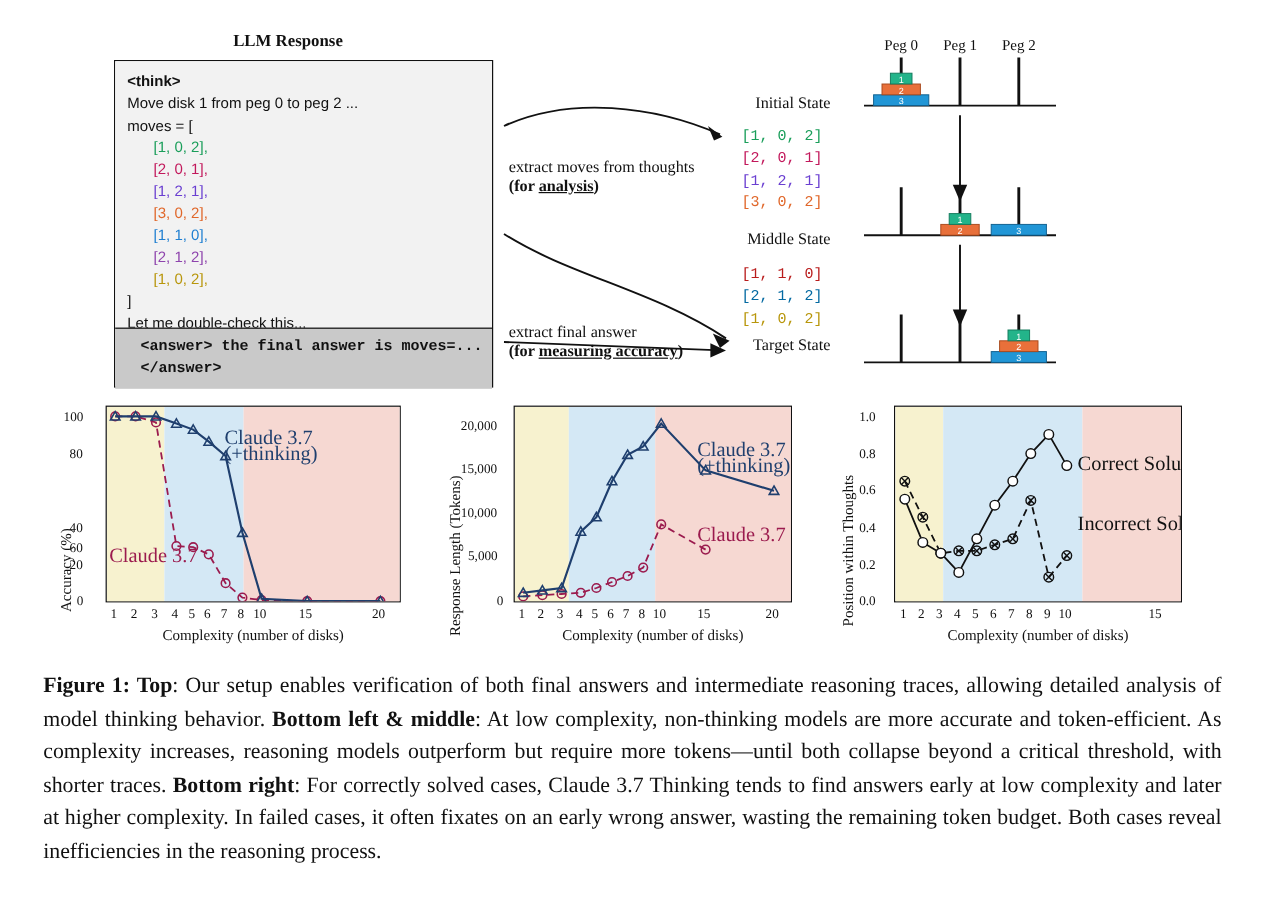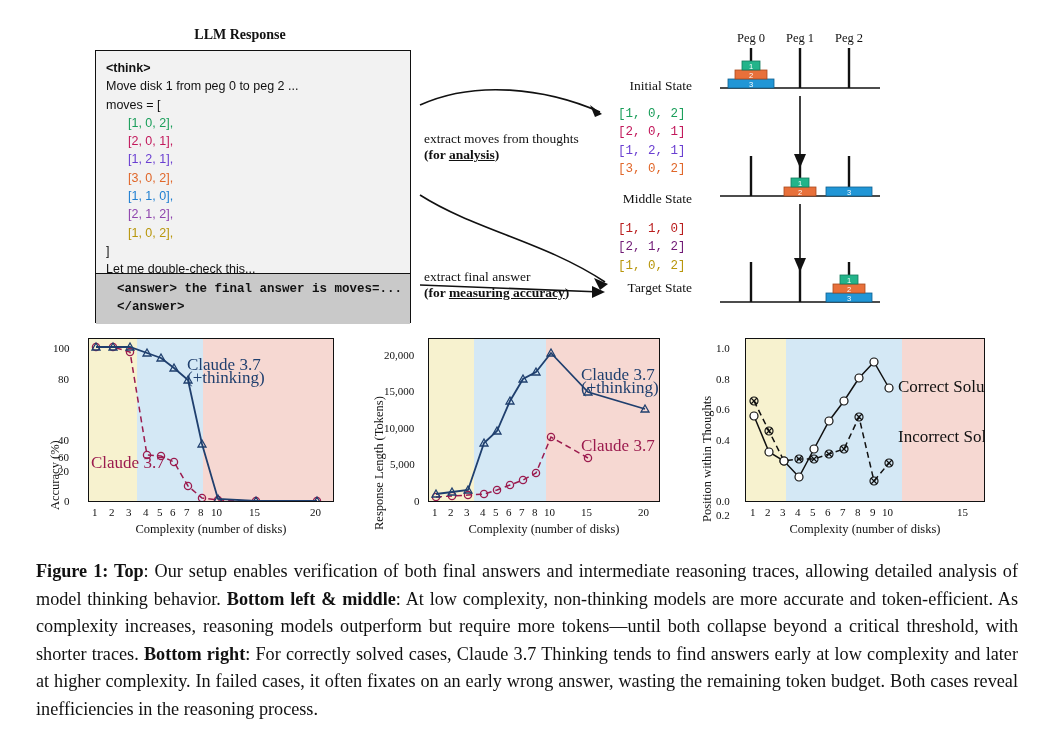--- a/index.html
+++ b/index.html
@@ -112,21 +112,21 @@
     <span class="b"><span>(for </span><u>measuring accuracy</u><span>)</span></span>
   </div>
 
   <div class="label-arrow" style="left:424px;top:131px;">
     <span>extract moves  from thoughts</span><br>
     <span class="b"><span>(for </span><u>analysis</u><span>)</span></span>
   </div>
 
   <div class="movelist" style="left:618px;top:105px;"><span class="mv" style="color:#1a9e5a">[1, 0, 2]</span><span class="mv" style="color:#c2185b">[2, 0, 1]</span><span class="mv" style="color:#6a3fd1">[1, 2, 1]</span><span class="mv" style="color:#e0672a">[3, 0, 2]</span></div>
 
-  <div class="movelist" style="left:618px;top:220px;"><span class="mv" style="color:#b91c1c">[1, 1, 0]</span><span class="mv" style="color:#701a75">[2, 1, 2]</span><span class="mv" style="color:#b8960b">[1, 0, 2]</span></div>
+  <div class="movelist" style="left:618px;top:220px;"><span class="mv" style="color:#b91c1c">[1, 1, 0]</span><span class="mv" style="color:#0369a1">[2, 1, 2]</span><span class="mv" style="color:#b8960b">[1, 0, 2]</span></div>
 
   <div class="statelabel" style="left:602px;top:78px;width:90px;">Initial State</div>
   <div class="statelabel" style="left:602px;top:191px;width:90px;">Middle State</div>
   <div class="statelabel" style="left:602px;top:280px;width:90px;">Target State</div>
 
   <div class="peglabel" style="left:729px;top:31px;">Peg 0</div>
   <div class="peglabel" style="left:778px;top:31px;">Peg 1</div>
   <div class="peglabel" style="left:827px;top:31px;">Peg 2</div>
 
   <svg style="position:absolute;left:700px;top:44px;width:190px;height:285px">
@@ -355,21 +355,21 @@
             <circle cx="113" cy="39" r="4"></circle>
             <circle cx="128" cy="23" r="4"></circle>
           <circle cx="143" cy="49" r="4"></circle>
         </g>
       </svg>
       <div class="annot" style="left:152px;top:42px;color:#111;">Correct Solutions</div>
       <div class="annot" style="left:152px;top:92px;color:#111;">Incorrect Solutions</div>
     </div>
 
     <div class="tick" style="left:28px;top:165px;">0.0</div>
-    <div class="tick" style="left:28px;top:135px;margin-top:44px;">0.2</div>
+    <div class="tick" style="left:28px;top:135px;">0.2</div>
     <div class="tick" style="left:28px;top:104px;">0.4</div>
     <div class="tick" style="left:28px;top:73px;">0.6</div>
     <div class="tick" style="left:28px;top:43px;">0.8</div>
     <div class="tick" style="left:28px;top:12px;">1.0</div>
 
     <div class="tick" style="left:62px;top:176px;">1</div>
     <div class="tick" style="left:77px;top:176px;">2</div>
     <div class="tick" style="left:92px;top:176px;">3</div>
     <div class="tick" style="left:107px;top:176px;">4</div>
     <div class="tick" style="left:122px;top:176px;">5</div>

